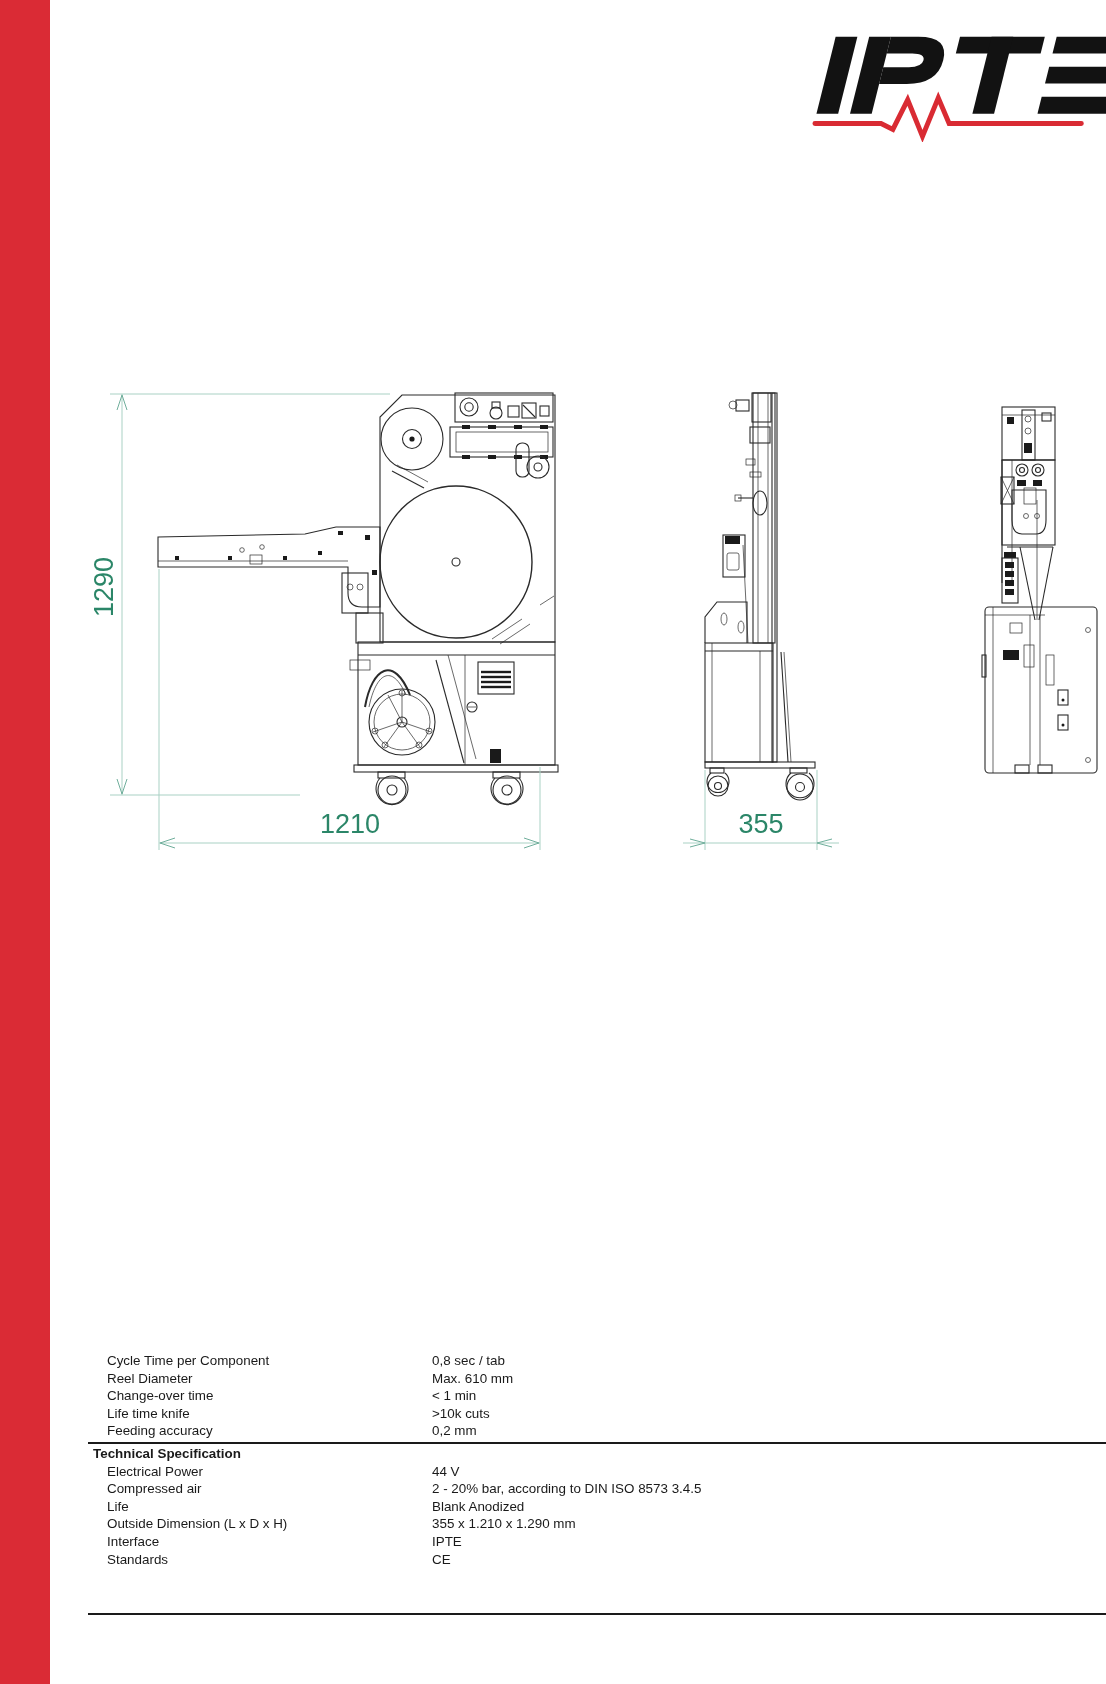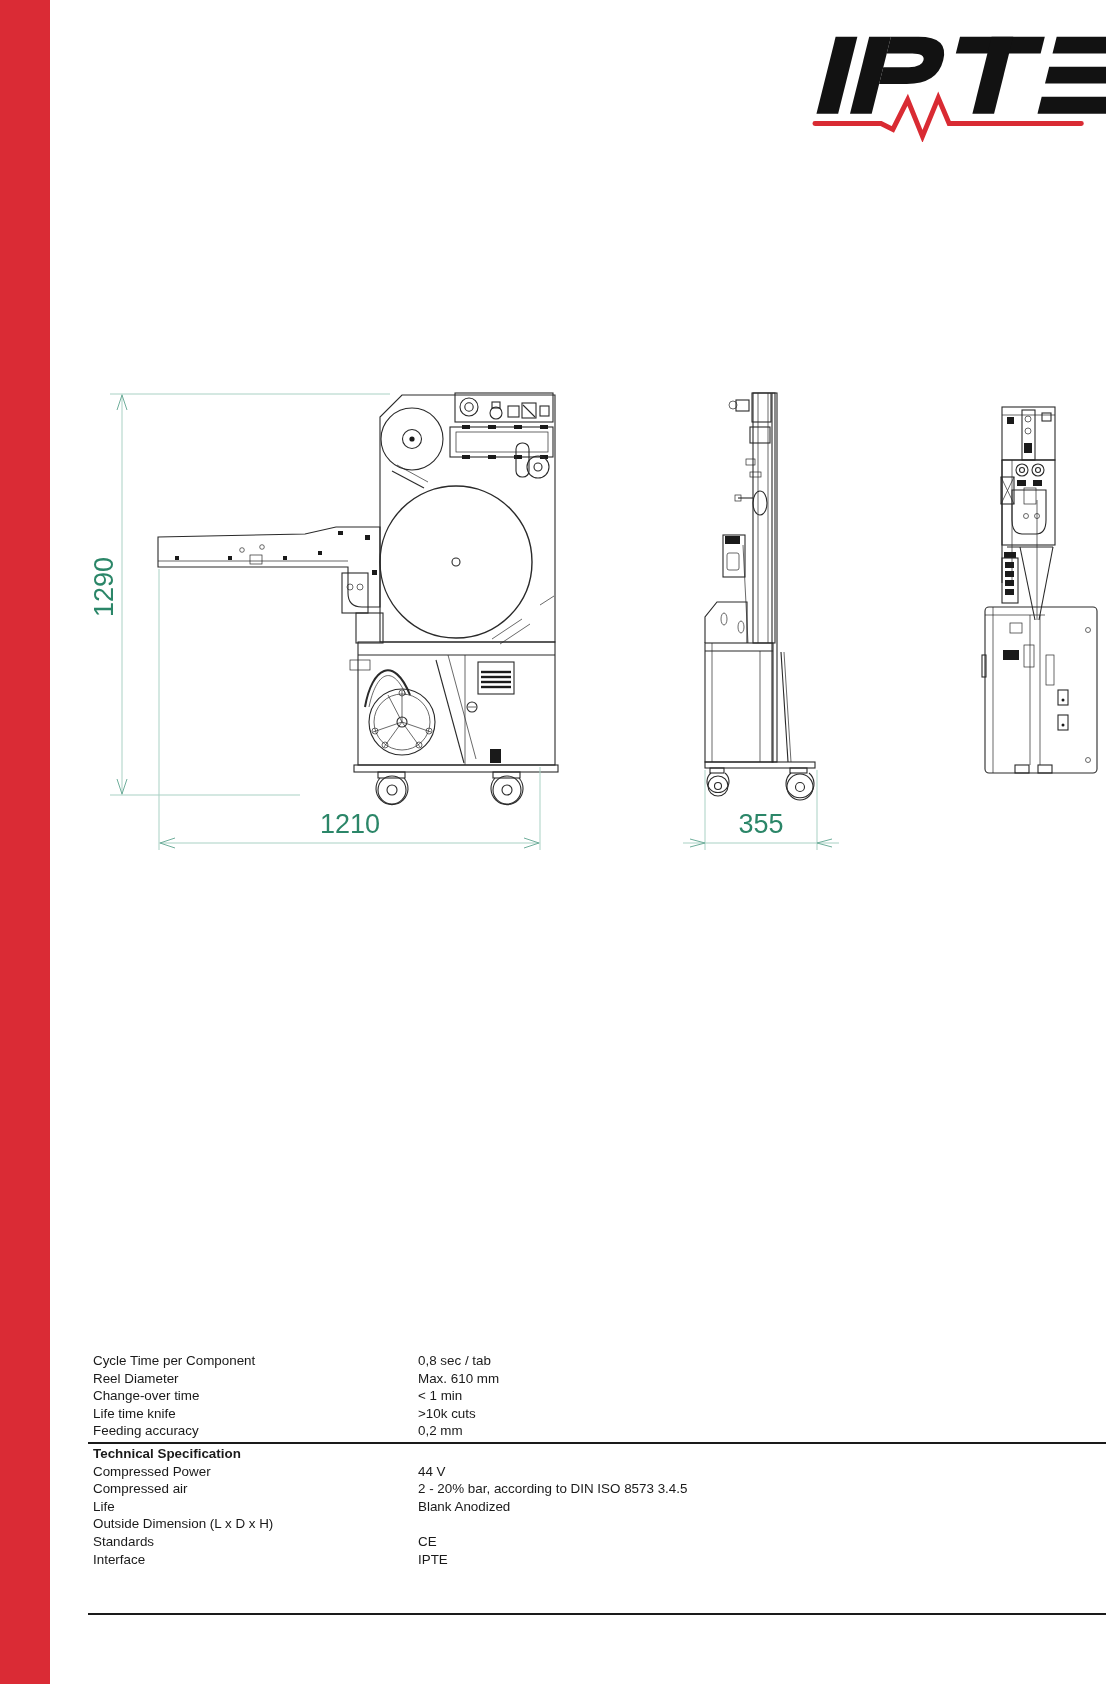--- a/index.html
+++ b/index.html
@@ -7,21 +7,21 @@
     position:relative;width:1106px;height:1684px;background:#ffffff;overflow:hidden;
     font-family:"Liberation Sans","DejaVu Sans",sans-serif;color:#1a1a1a;
   }
   .red-bar{position:absolute;left:0;top:0;width:50px;height:1684px;background:#DA2B35;}
   .logo{position:absolute;left:810px;top:30px;width:296px;height:112px;}
   .drawing-area{position:absolute;left:0;top:355px;width:1106px;height:520px;}
   .drawing-area svg{display:block;}
   
   .spec-table{position:absolute;left:88px;top:1352px;width:1018px;font-size:13.4px;line-height:17.6px;}
   .spec-section-title{font-weight:bold;padding-left:5px;}
-  .spec-row{display:flex;padding-left:5px;}
+  .spec-row{display:flex;padding-left:5px;margin-left:14px;}
   .spec-label{width:325px;flex:0 0 325px;}
   .spec-value{flex:1;}
   .spec-divider{border:none;border-top:2px solid #1a1a1a;margin:2px 0 1px 0;}
   .footer-rule{position:absolute;left:88px;top:1613px;width:1018px;border-top:2px solid #1a1a1a;}
   
   .ln{fill:none;stroke:#2a2a2a;stroke-width:1.1;}
   .lnthin{fill:none;stroke:#2a2a2a;stroke-width:0.7;}
   .fillb{fill:#1a1a1a;stroke:none;}
   .dim{fill:none;stroke:#a9d1c4;stroke-width:1;}
   .dimarrow{fill:none;stroke:#6fae9b;stroke-width:1;}
@@ -333,39 +333,40 @@
     <div class="spec-row">
       <span class="spec-label">Feeding accuracy</span>
       <span class="spec-value">0,2 mm</span>
     </div>
 
     <hr class="spec-divider">
 
     <div class="spec-section-title">Technical Specification</div>
 
     <div class="spec-row">
-      <span class="spec-label">Compressed Power</span>
+      <span class="spec-label">Electrical Power</span>
       <span class="spec-value">44 V</span>
     </div>
     <div class="spec-row">
       <span class="spec-label">Compressed air</span>
       <span class="spec-value">2 - 20% bar, according to DIN ISO 8573 3.4.5</span>
     </div>
     <div class="spec-row">
       <span class="spec-label">Life</span>
       <span class="spec-value">Blank Anodized</span>
     </div>
     <div class="spec-row">
       <span class="spec-label">Outside Dimension (L x D x H)</span>
+      <span class="spec-value">355 x 1.210 x 1.290 mm</span>
+    </div>
+    <div class="spec-row">
+      <span class="spec-label">Interface</span>
+      <span class="spec-value">IPTE</span>
     </div>
     <div class="spec-row">
       <span class="spec-label">Standards</span>
       <span class="spec-value">CE</span>
     </div>
-    <div class="spec-row">
-      <span class="spec-label">Interface</span>
-      <span class="spec-value">IPTE</span>
-    </div>
   </div>
 
   <div class="footer-rule"></div>
 
 </div>
 
 </body></html>

